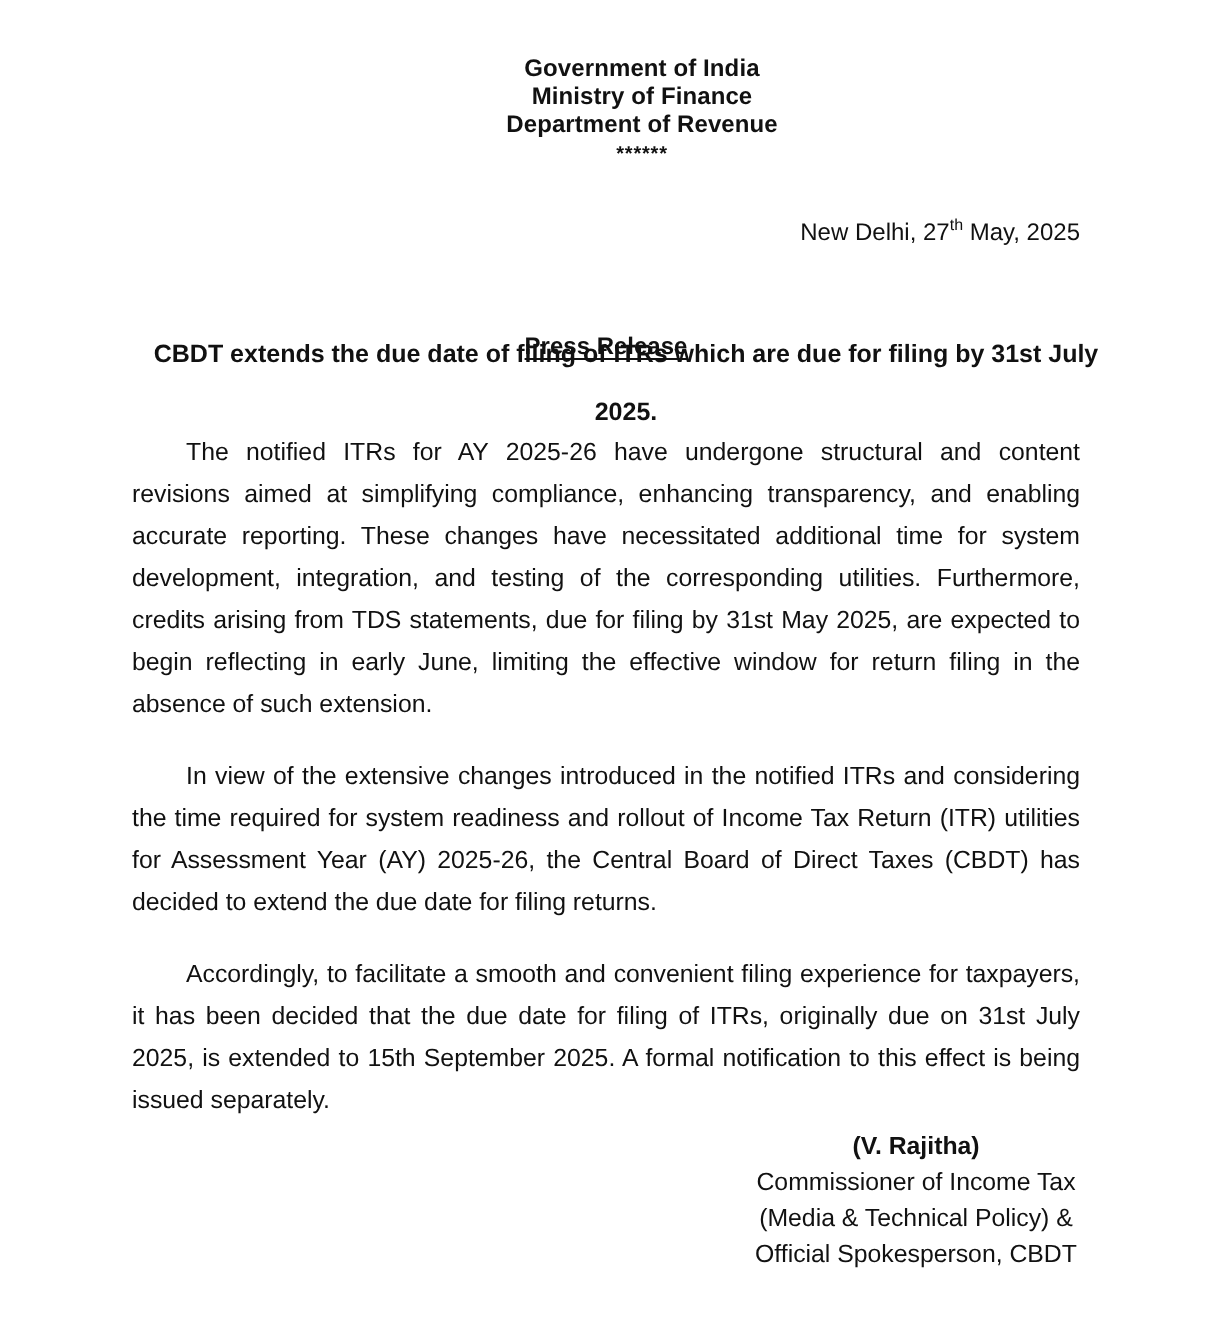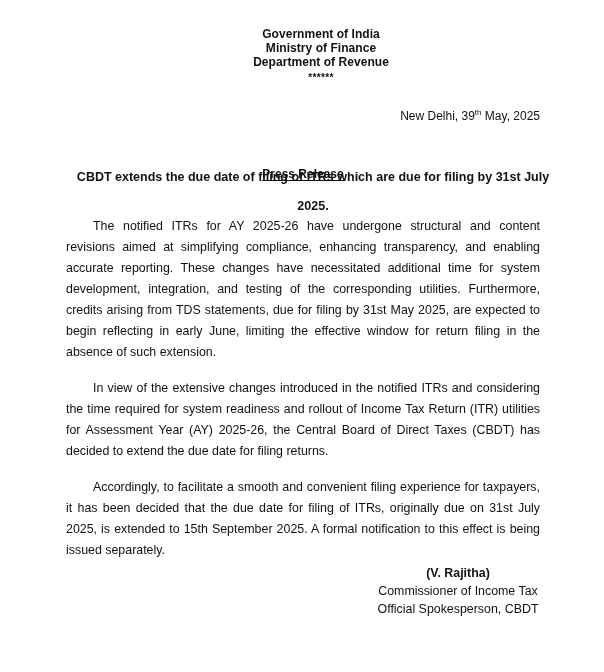--- a/index.html
+++ b/index.html
@@ -135,34 +135,35 @@
 <div class="page">
 
   <div class="masthead">
     <div class="masthead-line">Government of India</div>
     <div class="masthead-line">Ministry of Finance</div>
     <div class="masthead-line">Department of Revenue</div>
     <div class="masthead-stars">******</div>
   </div>
 
   <div class="dateline">
-    <span>New Delhi, 39</span><sup>th</sup><span> May, 2025</span>
+    <span>New Delhi, 27</span><sup>th</sup><span> May, 2025</span>
   </div>
 
   <div class="press-release">
     <span>Press Release</span>
   </div>
 
   <div class="headline">CBDT extends the due date of filing of ITRs which are due for filing by 31st July 2025.</div>
 
   <div class="body-copy">
     <p class="para">The notified ITRs for AY 2025-26 have undergone structural and content revisions aimed at simplifying compliance, enhancing transparency, and enabling accurate reporting. These changes have necessitated additional time for system development, integration, and testing of the corresponding utilities. Furthermore, credits arising from TDS statements, due for filing by 31st May 2025, are expected to begin reflecting in early June, limiting the effective window for return filing in the absence of such extension.</p>
     <p class="para">In view of the extensive changes introduced in the notified ITRs and considering the time required for system readiness and rollout of Income Tax Return (ITR) utilities for Assessment Year (AY) 2025-26, the Central Board of Direct Taxes (CBDT) has decided to extend the due date for filing returns.</p>
     <p class="para">Accordingly, to facilitate a smooth and convenient filing experience for taxpayers, it has been decided that the due date for filing of ITRs, originally due on 31st July 2025, is extended to 15th September 2025. A formal notification to this effect is being issued separately.</p>
   </div>
 
   <div class="signature">
     <div class="sig-name">(V. Rajitha)</div>
     <div class="sig-line">Commissioner of Income Tax</div>
+    <div class="sig-line">(Media &amp; Technical Policy) &amp;</div>
     <div class="sig-line">Official Spokesperson, CBDT</div>
   </div>
 
 </div>
 
 </body></html>

